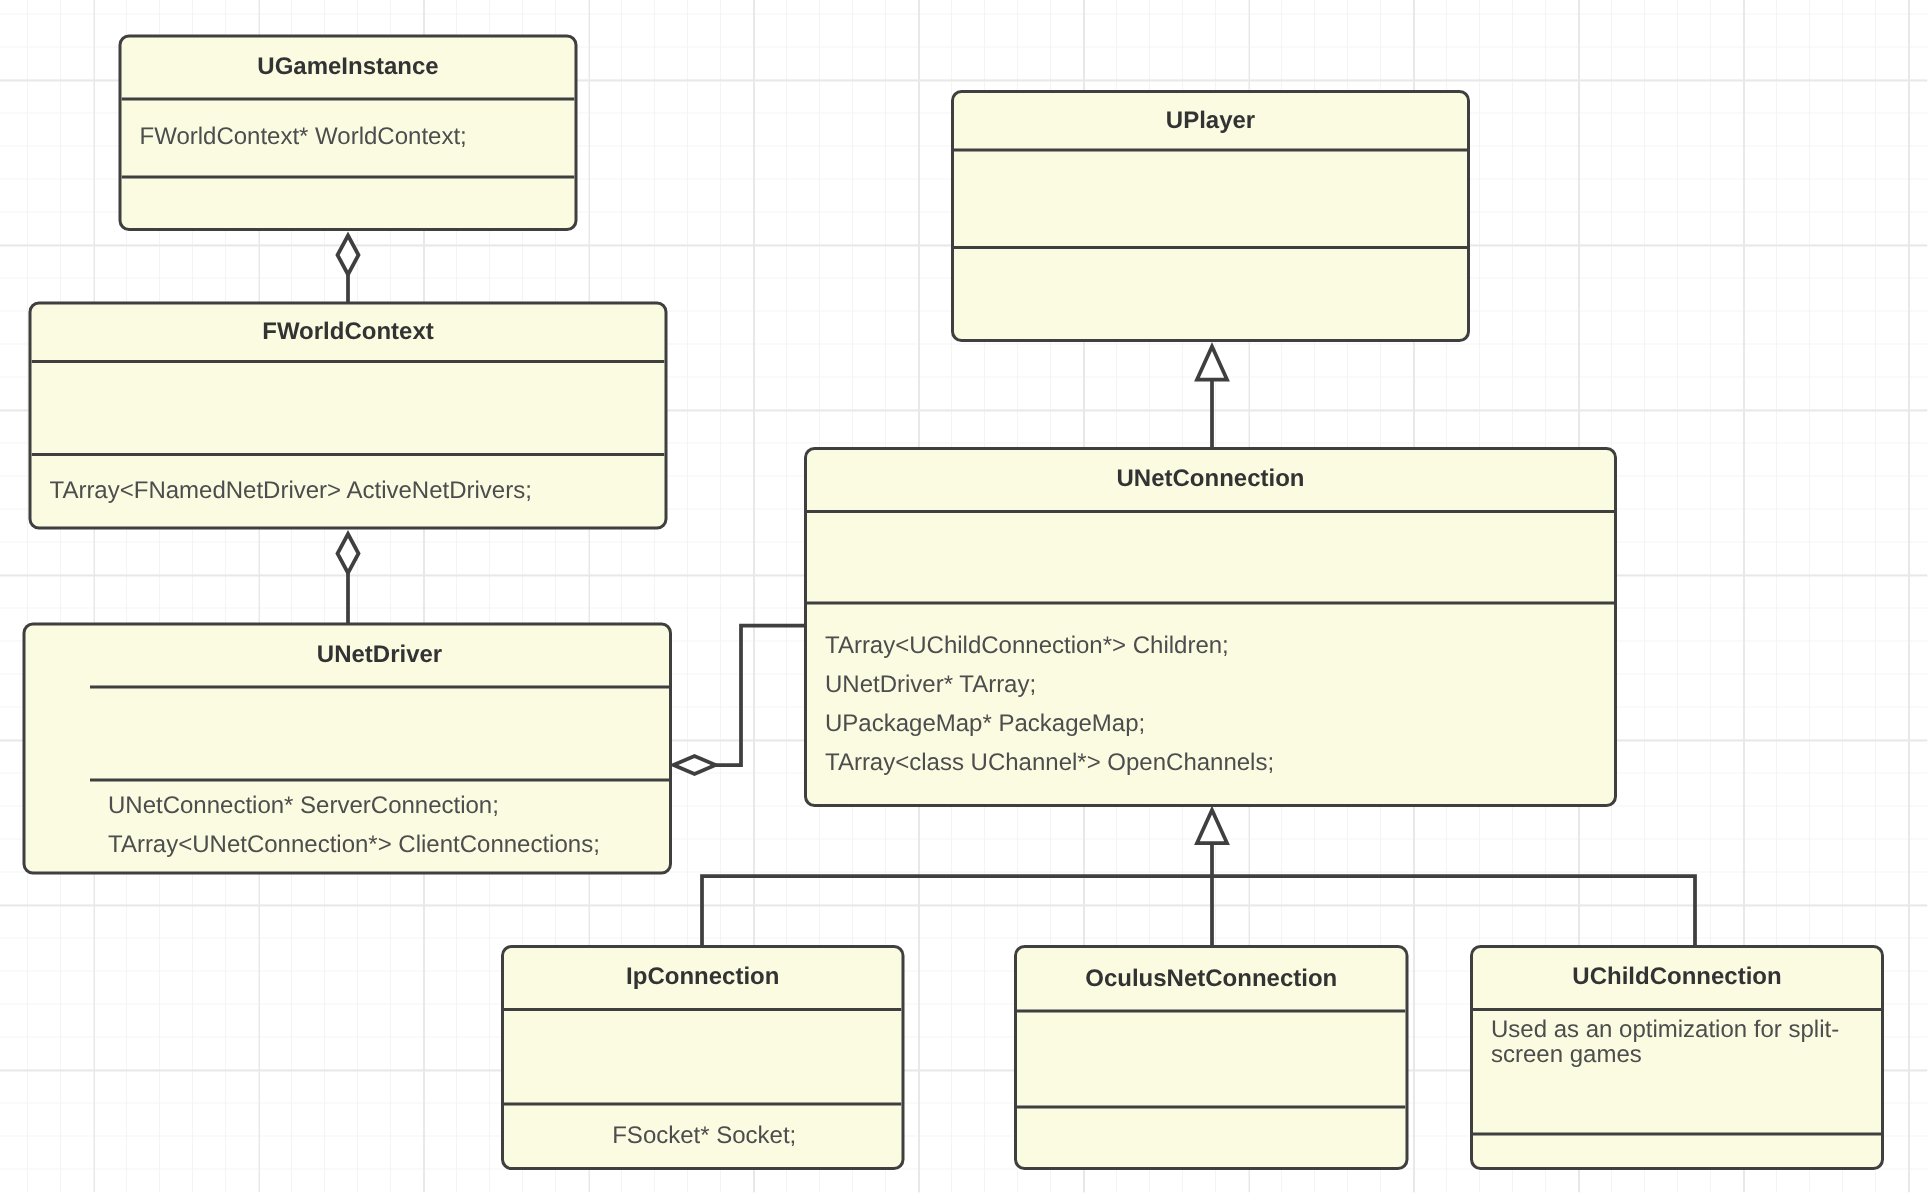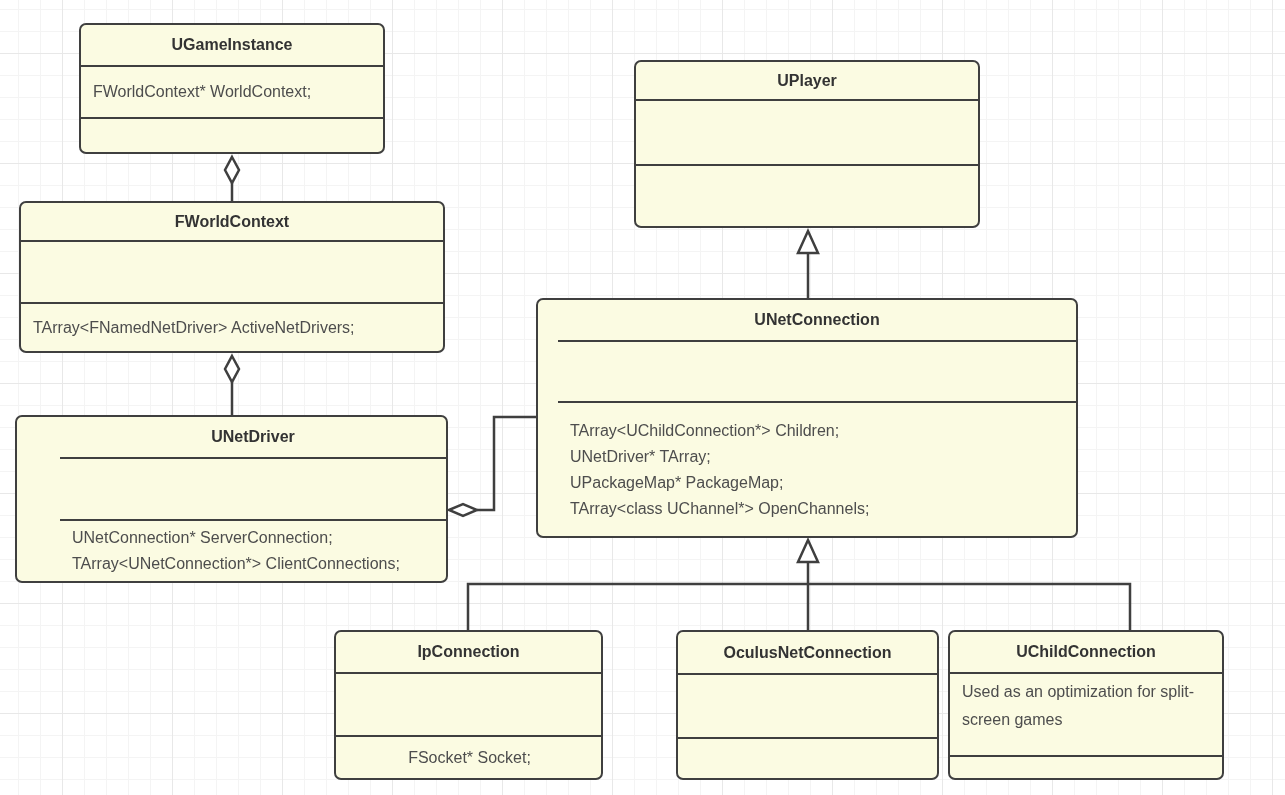--- a/index.html
+++ b/index.html
@@ -123,21 +123,21 @@
       <div class="attr-line">TArray&lt;UNetConnection*&gt; ClientConnections;</div>
     </div>
   </div>
 
   <div class="uml-class" style="left:634px; top:60px; width:346px; height:168px;">
     <div class="uml-title" style="height:37px;">UPlayer</div>
     <div class="uml-section" style="height:63px;"></div>
     <div class="uml-section grow"></div>
   </div>
 
-  <div class="uml-class" style="left:536px; top:298px; width:542px; height:240px;padding-left:20px;">
+  <div class="uml-class" style="left:536px; top:298px; width:542px; height:240px;">
     <div class="uml-title" style="height:40px;">UNetConnection</div>
     <div class="uml-section" style="height:59px;"></div>
     <div class="uml-section grow">
       <div class="attr-line">TArray&lt;UChildConnection*&gt; Children;</div>
       <div class="attr-line">UNetDriver* TArray;</div>
       <div class="attr-line">UPackageMap* PackageMap;</div>
       <div class="attr-line">TArray&lt;class UChannel*&gt; OpenChannels;</div>
     </div>
   </div>
 
@@ -148,21 +148,21 @@
       <div class="attr-line">FSocket* Socket;</div>
     </div>
   </div>
 
   <div class="uml-class" style="left:676px; top:630px; width:263px; height:150px;justify-content:flex-end;">
     <div class="uml-title" style="height:41px;">OculusNetConnection</div>
     <div class="uml-section" style="height:62px;"></div>
     <div class="uml-section grow"></div>
   </div>
 
-  <div class="uml-class" style="left:948px; top:630px; width:276px; height:150px;">
+  <div class="uml-class" style="left:980px; top:630px; width:276px; height:150px;">
     <div class="uml-title" style="height:40px;">UChildConnection</div>
-    <div class="uml-section" style="height:81px; justify-content:flex-start; line-height:28px;">
+    <div class="uml-section" style="height:81px; justify-content:flex-start; line-height:17px;">
       <div>Used as an optimization for split-screen games</div>
     </div>
     <div class="uml-section grow"></div>
   </div>
 
 </div>
 
 </body></html>

